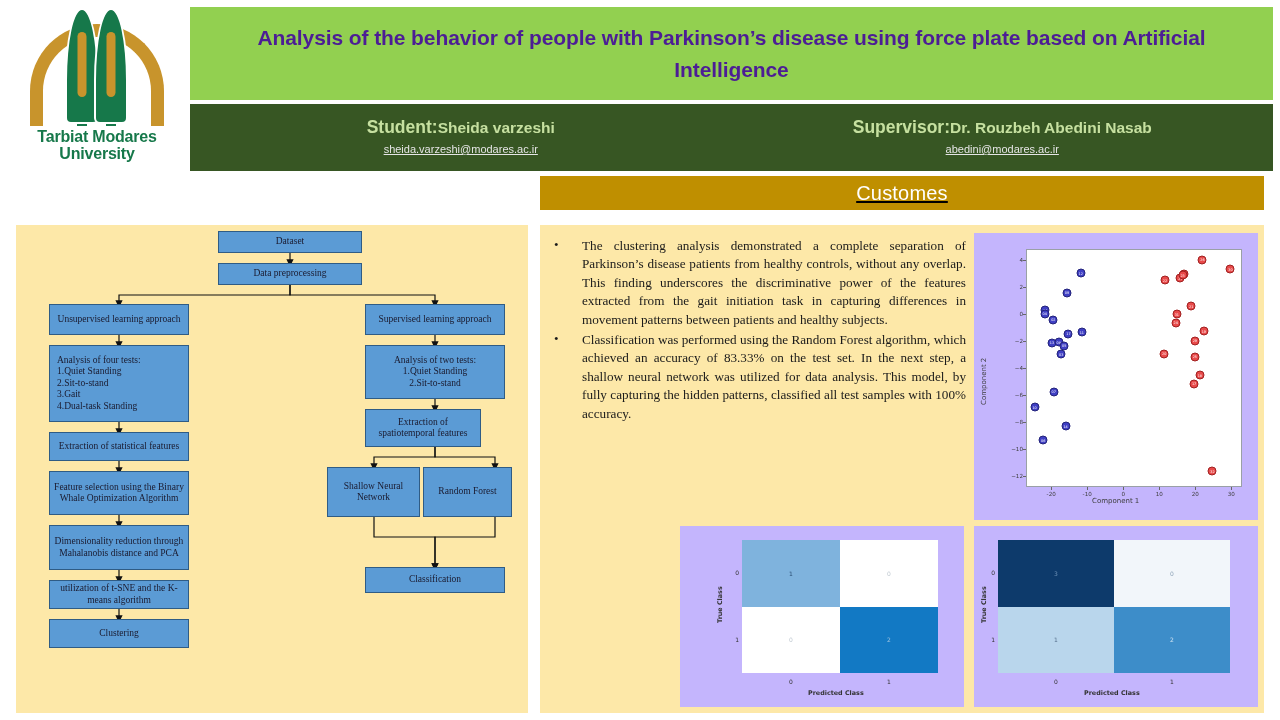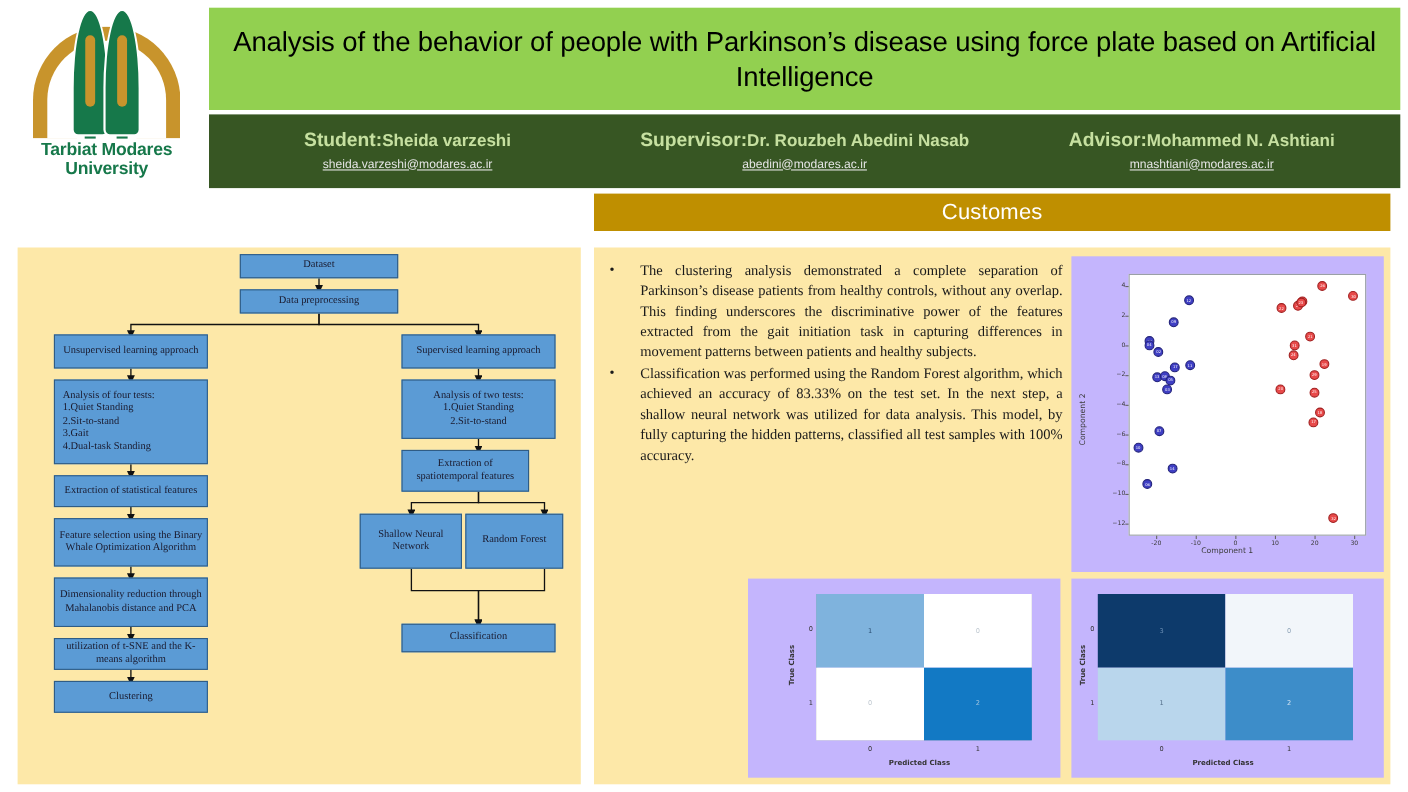--- a/index.html
+++ b/index.html
@@ -45,21 +45,21 @@
     font-size: 16px; line-height: 17px; letter-spacing: -0.2px; margin-top: 2px;
   }
   .logo-text .l2 { display:block; }
 
   .title-bar {
     position: absolute; left: 190px; top: 7px; width: 1083px; height: 93px;
     background: #92d050;
     display: flex; align-items: center; justify-content: center;
   }
   .title-bar h1 {
-    color: #000000; font-size: 25px; line-height: 32px; font-weight: normal;
+    color: #4c1d95; font-size: 21px; line-height: 32px; font-weight: bold;
     text-align: center; max-width: 1050px; letter-spacing: -0.1px;
   }
   .people-bar {
     position: absolute; left: 190px; top: 104px; width: 1083px; height: 67px;
     background: #375623;
     display: flex; align-items: center;
   }
   .person { flex: 1 1 0; text-align: center; padding: 0 4px; }
   .person .line1 { font-size: 16.5px; line-height: 22px; white-space: nowrap; }
   .person .role { color: #c6e0a0; font-weight: bold; font-size: 17.5px; }
@@ -69,21 +69,21 @@
     text-decoration: underline; white-space: nowrap;
   }
 
   
   .banner {
     position: absolute; top: 176px; height: 34px; background: #bf8f00;
     display:flex; align-items:center; justify-content:center;
   }
   .banner span { color:#ffffff; font-size: 20px; letter-spacing: .2px; }
   #banner-methods { left: 10px; width: 518px; }
-  #banner-customes { left: 540px; width: 724px; }
+  #banner-customes { left: 540px; width: 724px; text-decoration: underline; }
 
   
   .panel { position:absolute; background:#fde8a8; }
   #panel-methods  { left: 16px;  top: 225px; width: 512px; height: 488px; }
   #panel-customes { left: 540px; top: 225px; width: 724px; height: 488px; }
 
   
   #flow { position:absolute; left:0; top:0; width:512px; height:488px; }
   .node {
     position:absolute; background:#5b9bd5; border:1px solid #2f5c85;
@@ -167,26 +167,20 @@
       <div class="line1">
         <span class="role">Student:</span><span class="pname">Sheida varzeshi</span>
       </div>
       <span class="email">sheida.varzeshi@modares.ac.ir</span>
     </div>
     <div class="person">
       <div class="line1">
         <span class="role">Supervisor:</span><span class="pname">Dr. Rouzbeh Abedini</span><span class="pname light"> Nasab</span>
       </div>
       <span class="email">abedini@modares.ac.ir</span>
-    </div>
-    <div class="person">
-      <div class="line1">
-        <span class="role">Advisor:</span><span class="pname">Mohammed</span><span class="pname light"> N. Ashtiani</span>
-      </div>
-      <span class="email"> mnashtiani@modares.ac.ir</span>
     </div>
   </div>
 
   <div class="banner" id="banner-customes">
     <span>Customes</span>
   </div>
 
   <div class="panel" id="panel-methods">
     <div id="flow">
       <svg width="512" height="488" style="position:absolute;left:0;top:0">

